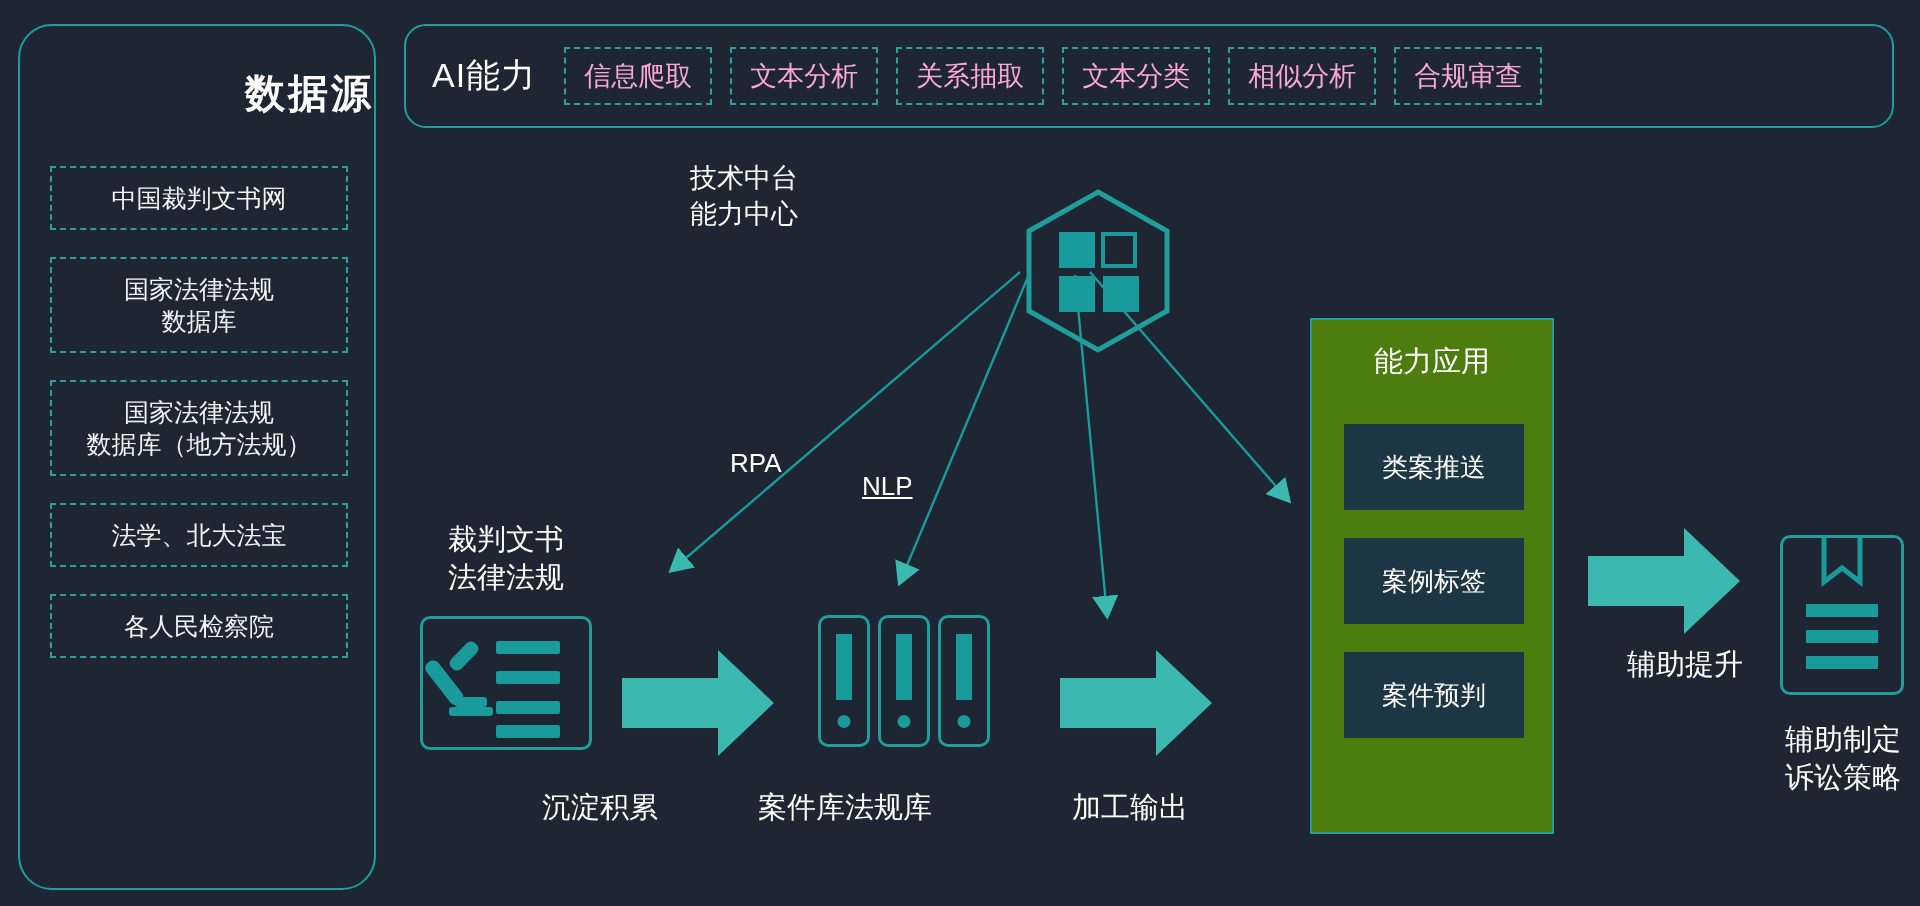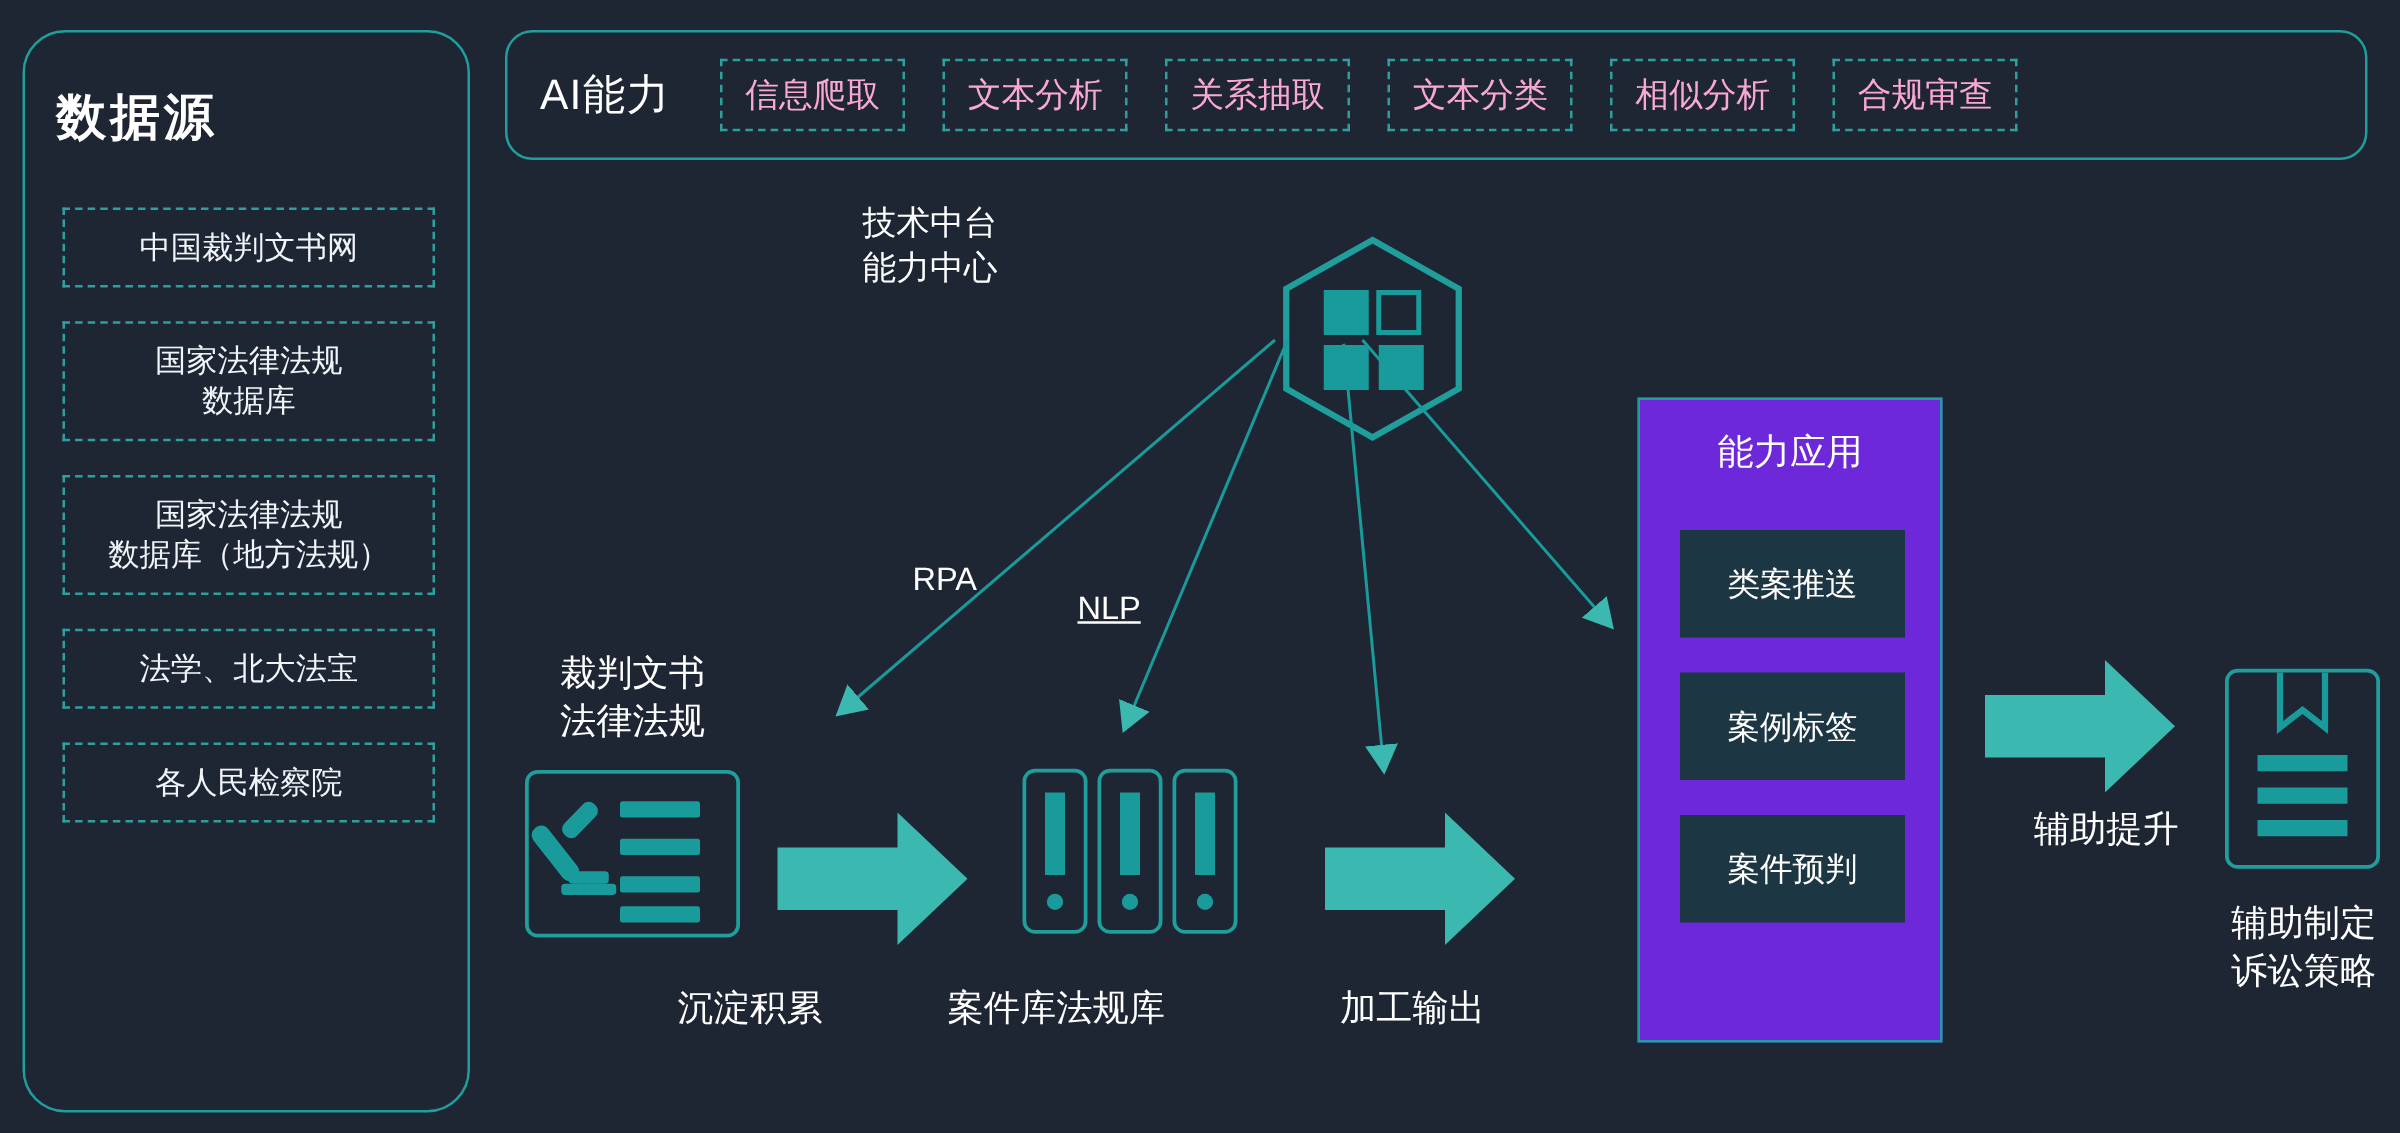--- a/index.html
+++ b/index.html
@@ -14,22 +14,22 @@
   
   .ds-panel {
     position: absolute; left: 18px; top: 24px;
     width: 358px; height: 866px;
     border: 2px solid #1f9e9c;
     border-radius: 34px;
     background: #1e2533;
   }
   .ds-title {
     position: absolute; left: 0; top: 40px; width: 100%;
-    text-align: left; color: #ffffff;
-    font-size: 40px; font-weight: 700; letter-spacing: 3px; margin-left: 25px;
+    text-align: right; color: #ffffff;
+    font-size: 40px; font-weight: 700; letter-spacing: 3px;
   }
   .ds-list { position: absolute; left: 30px; top: 140px; width: 298px; }
   .ds-item {
     border: 2px dashed #2f9f9e;
     color: #f1f4f8;
     font-size: 25px;
     text-align: center;
     line-height: 1.28;
     padding: 14px 6px;
     margin-bottom: 27px;
@@ -40,21 +40,21 @@
   .ds-item.two-line { min-height: 96px; }
 
   
   .ai-bar {
     position: absolute; left: 404px; top: 24px;
     width: 1490px; height: 104px;
     border: 2px solid #1f9e9c;
     border-radius: 22px;
     display: flex; align-items: center;
     padding: 0 26px;
-    gap: 30px;
+    gap: 18px;
   }
   .ai-label {
     color: #ffffff; font-size: 34px; font-weight: 400;
     letter-spacing: 1px; margin-right: 10px; white-space: nowrap;
   }
   .ai-tag {
     border: 2px dashed #2f9f9e;
     color: #f9a8d4;
     font-size: 27px;
     padding: 9px 18px;
@@ -109,21 +109,21 @@
   #cap-out { left: 1010px; top: 788px; width: 240px; }
 
   
   .block-arrow { position: absolute; }
 
   
   .app-panel {
     position: absolute; left: 1310px; top: 318px;
     width: 244px; height: 516px;
     border: 2px solid #1f9e9c;
-    background: #6d28d9;
+    background: #4d7c0f;
   }
   .app-title {
     position: absolute; top: 22px; left: 0; width: 100%;
     text-align: center; color: #ffffff; font-size: 29px;
   }
   .app-items { position: absolute; left: 32px; top: 104px; width: 180px; }
   .app-item {
     background: #1c3643;
     color: #ffffff; font-size: 26px;
     text-align: center;

